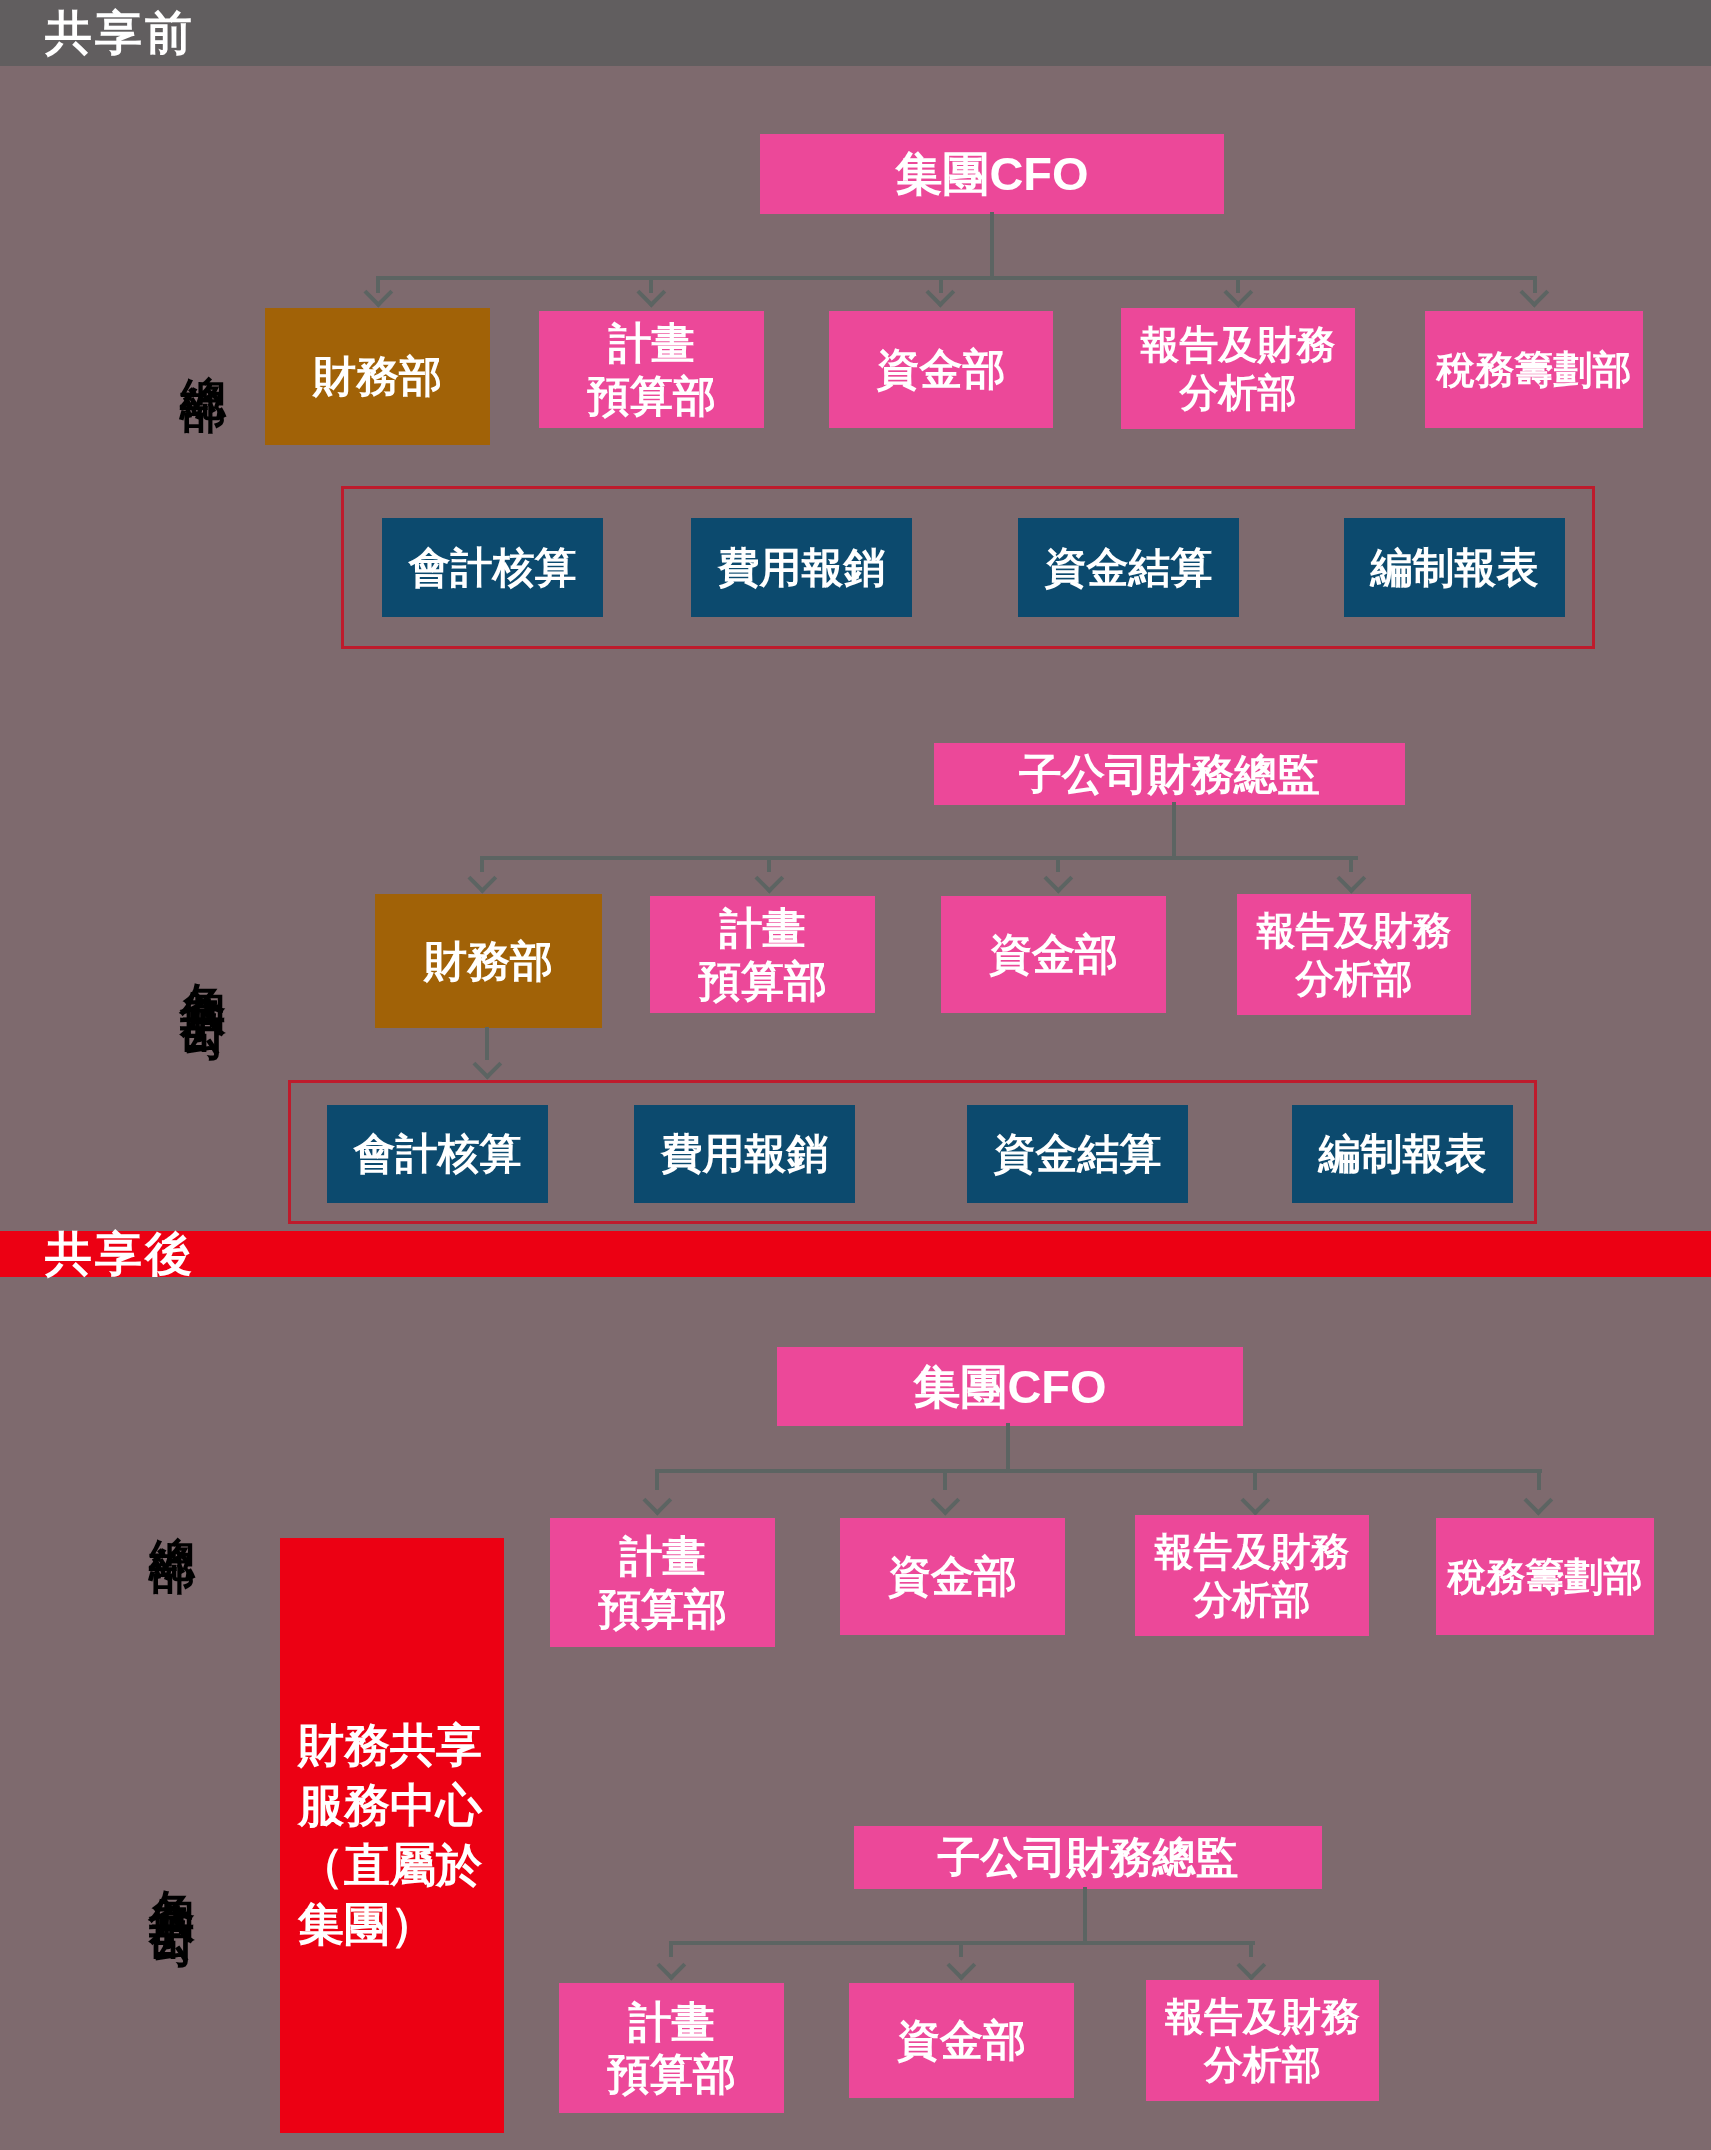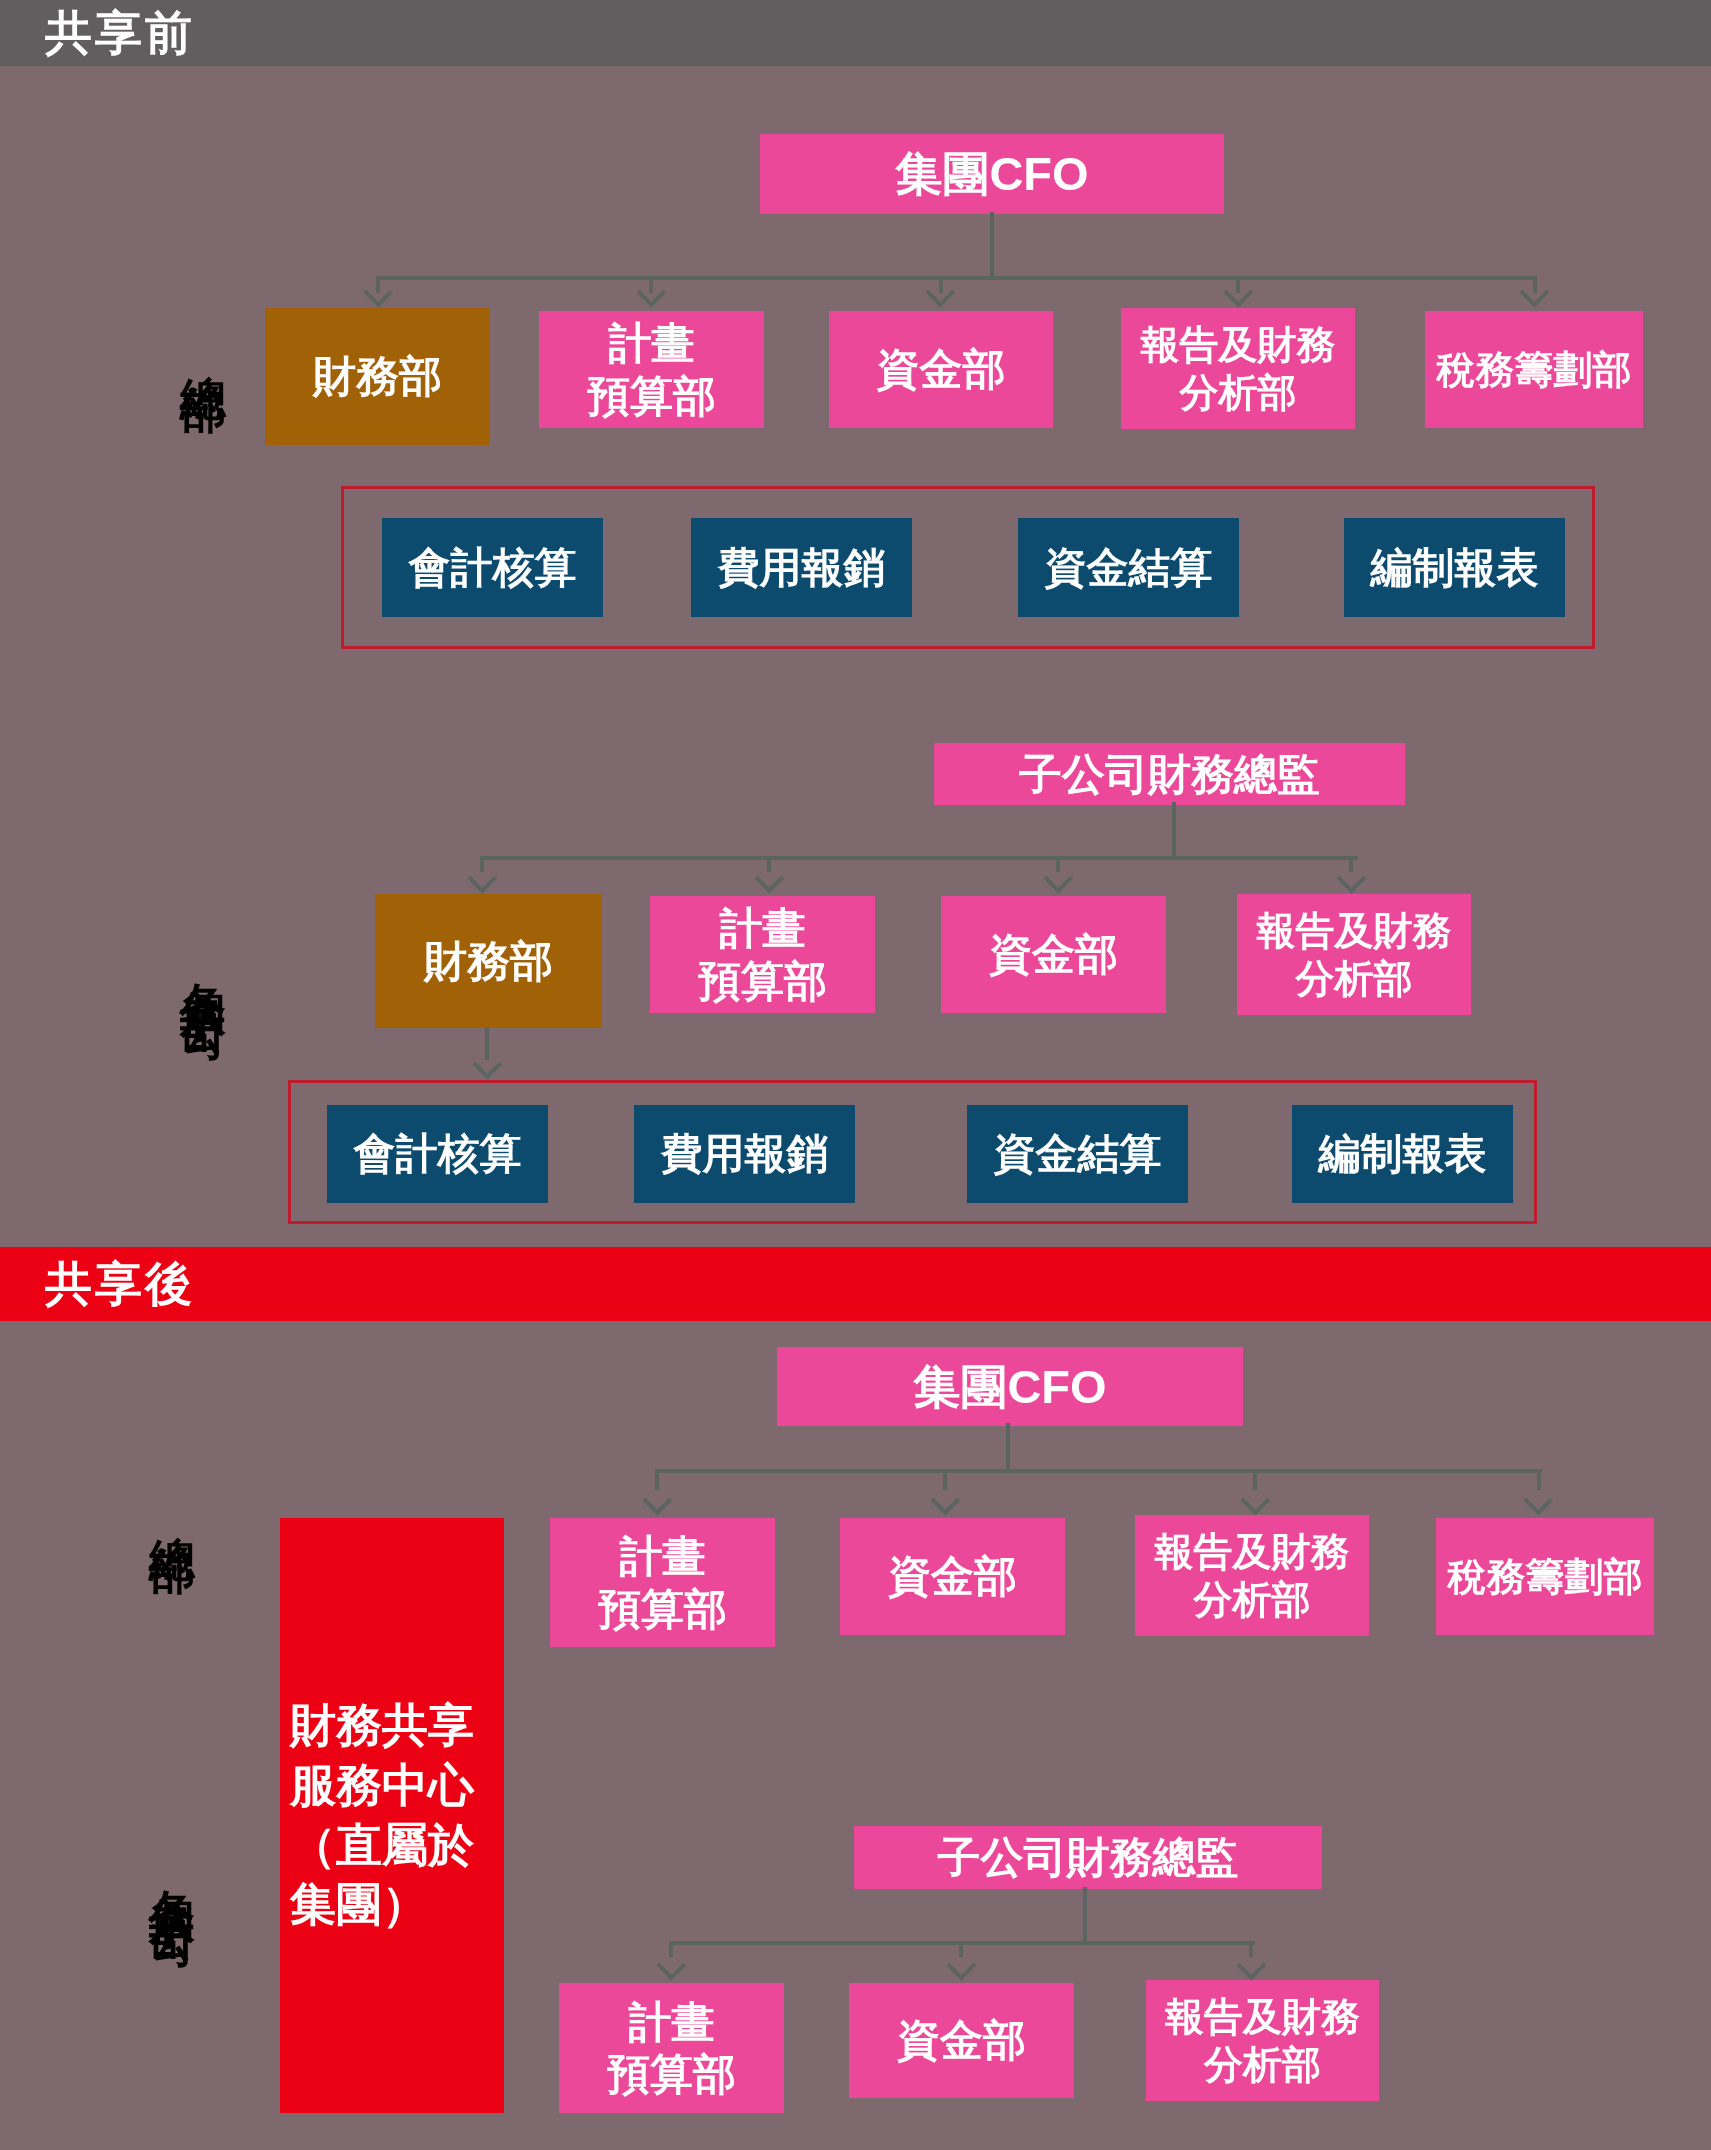--- a/index.html
+++ b/index.html
@@ -10,21 +10,21 @@
     background:#7E6A6E;
     overflow:hidden;
   }
   .banner{
     position:absolute;left:0;width:1711px;height:66px;
     display:flex;align-items:center;
     padding-left:45px;box-sizing:border-box;
     color:#FFFFFF;font-size:47px;font-weight:bold;letter-spacing:3px;
   }
   .banner.gray{background:#615E5F;top:0;}
-  .banner.red{background:#EC0013;top:1231px;height:74px;margin-top:16px;}
+  .banner.red{background:#EC0013;top:1231px;height:46px;}
   .box{
     position:absolute;
     background:#ec4899;
     color:#FFFFFF;
     display:flex;align-items:center;justify-content:center;text-align:center;
     font-size:43px;font-weight:bold;line-height:1.22;
     white-space:pre-line;
   }
   .box.red{background:#a16207;}
   .box.root{font-size:47px;}
@@ -51,23 +51,23 @@
   .hline{height:3.9px;}
   .chev{
     position:absolute;width:16.7px;height:16.7px;
     border-right:4.4px solid #5C6462;border-bottom:4.4px solid #5C6462;
     transform:rotate(45deg);
   }
   .ssc{
     position:absolute;
     background:#EC0013;color:#FFFFFF;
     display:flex;align-items:center;
-    padding-left:10px;box-sizing:border-box;
+    padding-left:18px;box-sizing:border-box;
     font-size:46px;font-weight:bold;line-height:1.3;
-    white-space:pre-line;text-align:left;
+    white-space:pre-line;text-align:left;margin-top:20px;
   }
 </style>
 </head>
 <body>
 
 <div id="canvas">
 
   <div class="banner gray">共享前</div>
 
   <div class="box root" style="left:760px;top:134px;width:464px;height:80px;">集團CFO</div>

